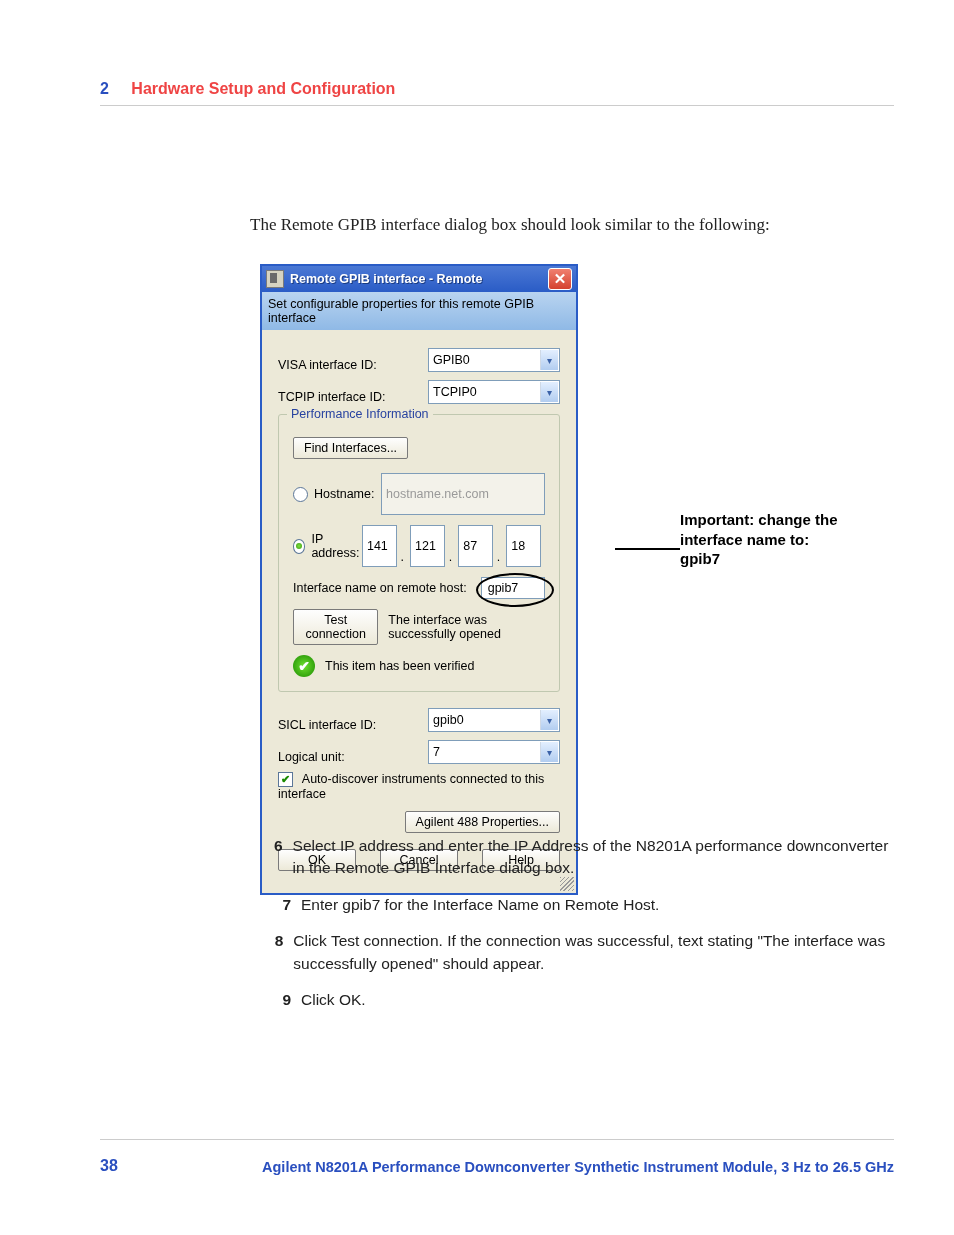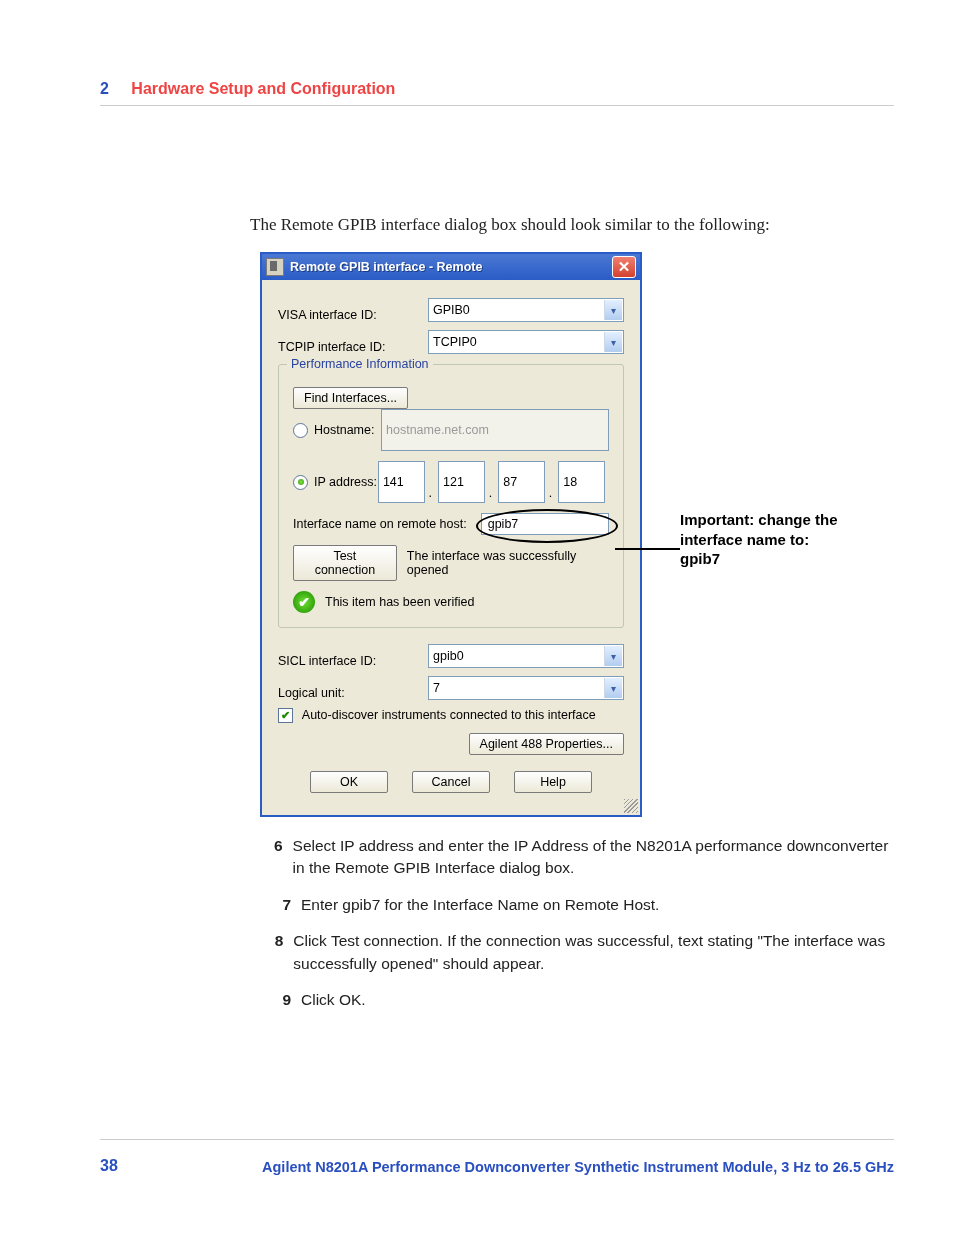--- a/index.html
+++ b/index.html
@@ -3,21 +3,21 @@
 <meta charset="utf-8">
 <style>
 html,body{margin:0;padding:0;background:#fff;font-family:Arial,Helvetica,sans-serif;color:#000}
 .page{width:954px;height:1235px;position:relative;box-sizing:border-box;padding:80px 60px 40px 100px}
 .hdr-line{position:absolute;left:100px;right:60px;top:105px;height:1px;background:#ccc}
 .hdr{position:absolute;top:80px;left:100px;font-weight:bold}
 .hdr .num{color:#2a4fbf;display:inline-block;margin-right:18px}
 .hdr .txt{color:#ef4444}
 .intro{position:absolute;top:215px;left:250px;color:#222;font-family:Georgia,serif;font-size:17px}
 
-.dlg-wrap{position:absolute;top:252px;left:260px;width:382px}
+.dlg-wrap{position:absolute;top:264px;left:260px;width:318px}
 .dlg{border:2.5px solid #2a5cc6;background:#ece9d8;font-family:Tahoma,Arial,sans-serif;font-size:12.5px;color:#000}
 .titlebar{height:26px;background:linear-gradient(#4b78d4,#2a5cc6);display:flex;align-items:center;padding:0 4px}
 .titlebar .ico{width:16px;height:16px;background:#d6d3c1;border:1px solid #7a7a7a;margin-right:6px;position:relative}
 .titlebar .ico::after{content:"";position:absolute;left:3px;top:2px;width:7px;height:10px;background:#6a6a6a}
 .titlebar .ttl{color:#fff;font-weight:bold;text-shadow:1px 1px 0 #1a3b80;flex:1}
 .close-btn{width:22px;height:20px;border:1px solid #fff;background:linear-gradient(#f08070,#d4412f);color:#fff;display:flex;align-items:center;justify-content:center;font-weight:bold;border-radius:3px;font-size:15px}
 .subhdr{background:linear-gradient(#b9d4f0,#8fb9e6);padding:5px 6px;color:#000}
 .body{padding:18px 16px 12px 16px;position:relative}
 .row{display:flex;align-items:flex-end;margin-bottom:8px}
 .lbl{width:150px}
@@ -67,39 +67,40 @@
 
   <div class="intro">The Remote GPIB interface dialog box should look similar to the following:</div>
 
   <div class="dlg-wrap">
     <div class="dlg">
       <div class="titlebar">
         <span class="ico"></span>
         <span class="ttl">Remote GPIB interface - Remote</span>
         <span class="close-btn">✕</span>
       </div>
+      <div class="subhdr">Set configurable properties for this remote GPIB interface</div>
       <div class="body">
         <div class="row">
           <span class="lbl">VISA interface ID:</span>
           <div class="combo">
             <span>GPIB0</span>
             <span class="arrow">▾</span>
           </div>
         </div>
         <div class="row">
           <span class="lbl">TCPIP interface ID:</span>
           <div class="combo">
             <span>TCPIP0</span>
             <span class="arrow">▾</span>
           </div>
         </div>
 
         <div class="grp">
           <span class="grp-title">Performance Information</span>
-          <div style="">
+          <div style="margin-bottom:14px">
             <button class="btn">Find Interfaces...</button>
           </div>
           <div class="radio-row">
             <span class="rl">
               <span class="radio"></span>
               <span>Hostname:</span>
             </span>
             <span class="txtin dis" style="flex:1">
               <span>hostname.net.com</span>
             </span>

